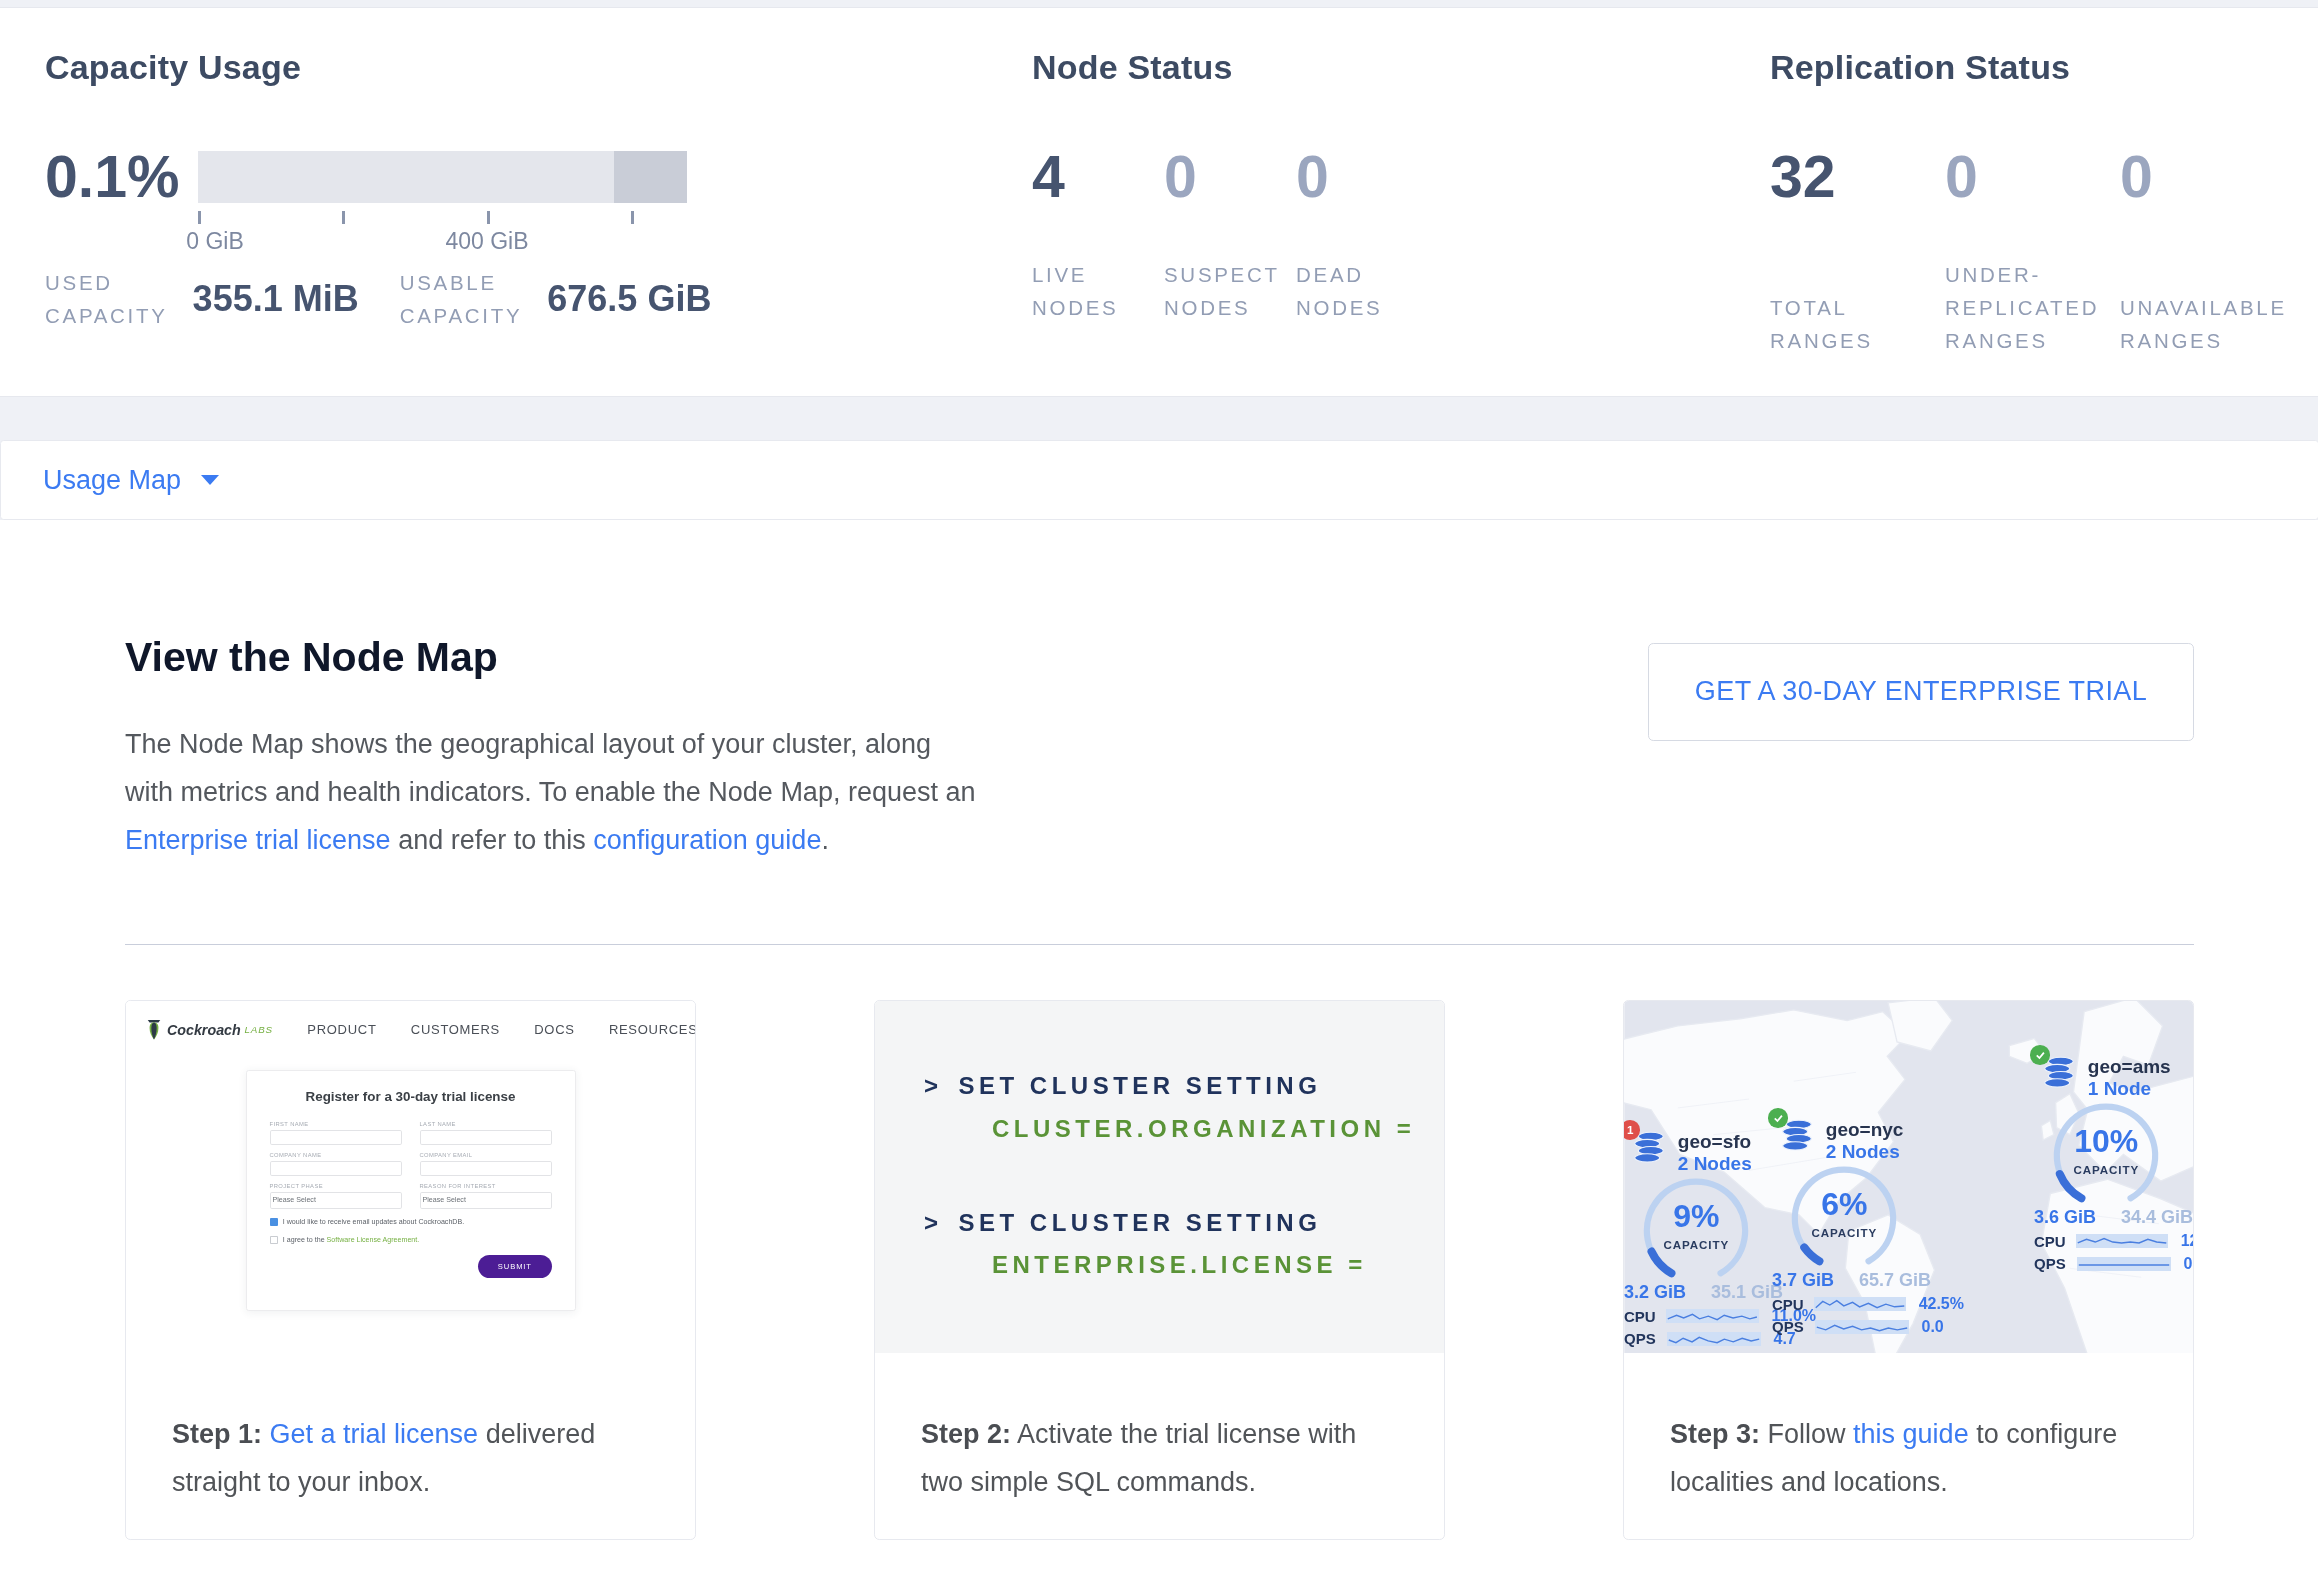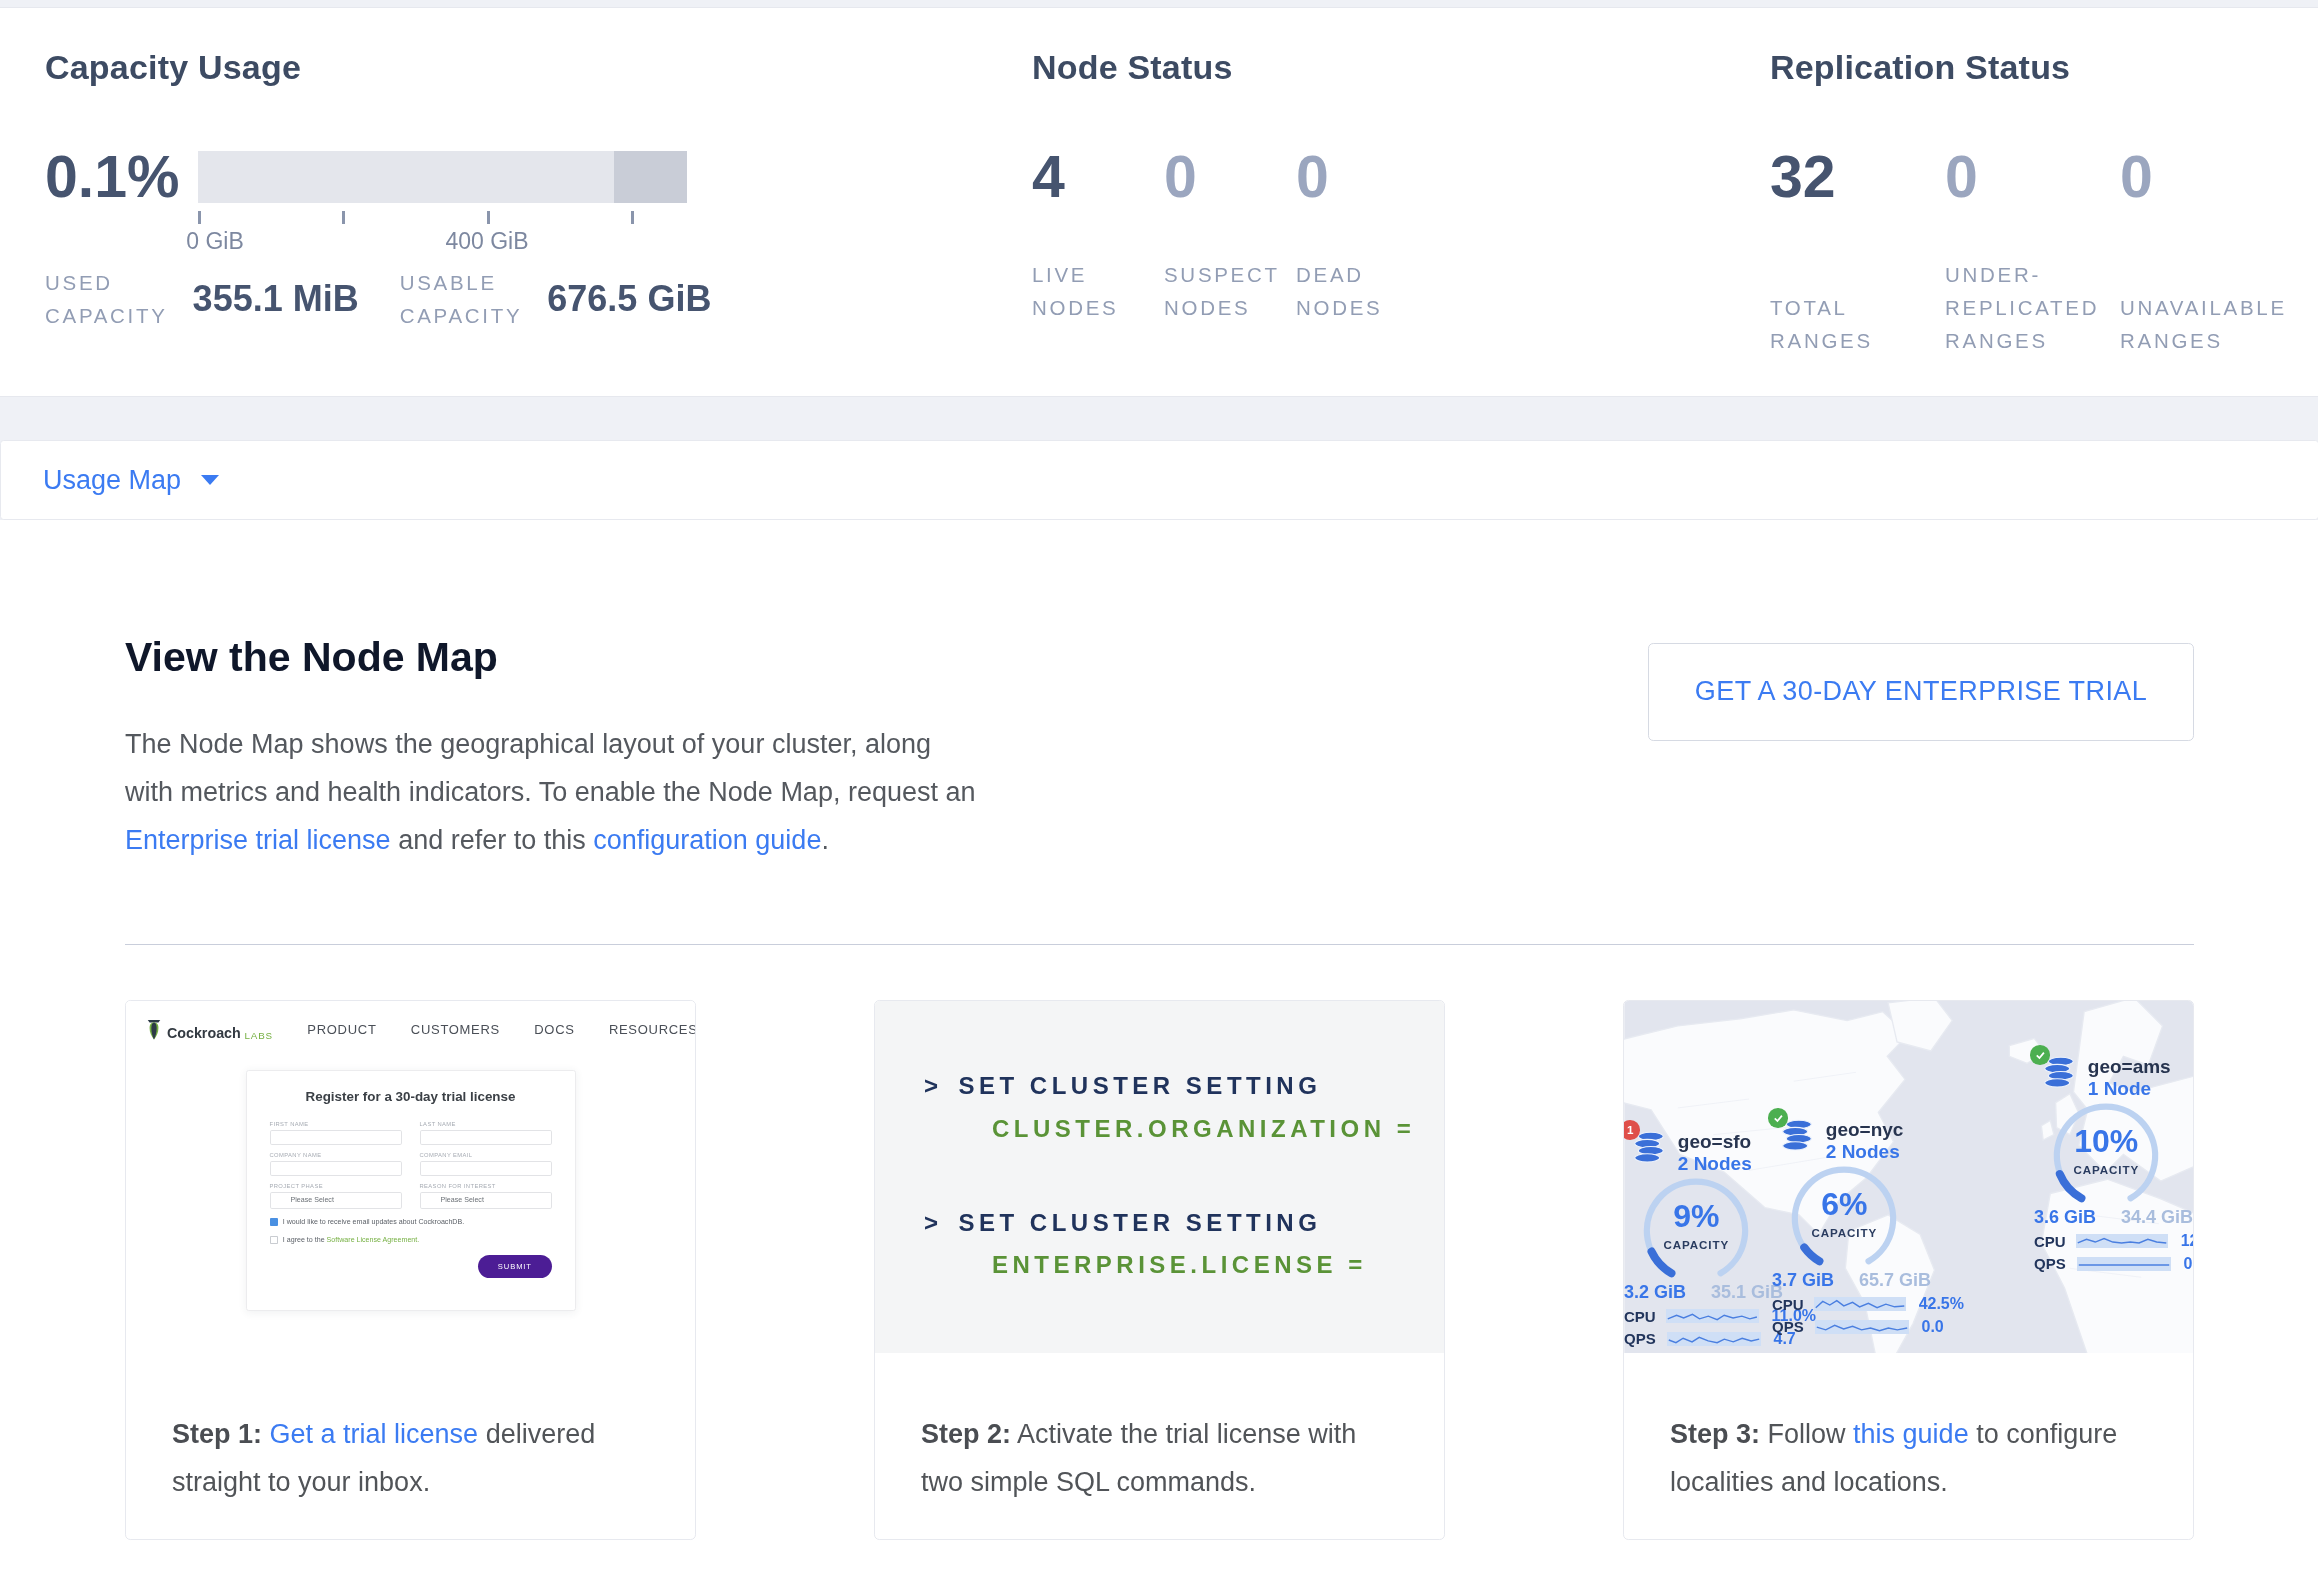--- a/index.html
+++ b/index.html
@@ -59,37 +59,37 @@
 
   .cards { display:flex; justify-content:space-between; margin-top:55px; }
   .card { width:571px; height:540px; border:0.9px solid #e7e9ef; border-radius:5.3px; background:#fff; overflow:hidden; }
   .card-img { position:relative; height:352px; overflow:hidden; }
   .card-caption { padding:57px 46px 0; font-size:27px; line-height:48px; color:#515458; }
   .card-caption strong { color:#4a4d52; }
 
   
   .ms { height:100%; background:#fff; }
   .ms-header { display:flex; align-items:center; padding:14.3px 19.6px 0; }
-  .ms-brand { display:flex; align-items:flex-end; }
+  .ms-brand { display:flex; align-items:center;font-style:italic; }
   .ms-logo { margin-right:5.3px; align-self:center; }
   .ms-name { font-size:14.3px; font-weight:700; color:#333a42; }
   .ms-labs { font-size:9.8px; color:#76b043; letter-spacing:0.9px; margin-left:3.6px; }
   .ms-nav { display:flex; align-items:center; margin-left:auto; }
   .ms-nav span { font-size:13px; letter-spacing:0.7px; color:#4a4f57; margin-left:14.3px;padding-left:20px; }
   .ms-dl { margin-left:14.3px; background:#76b043; color:#fff; font-size:7.1px; letter-spacing:0.9px;
            border-radius:11.6px; padding:7.1px 16px; }
   .ms-form { width:330px; margin:25px auto 0; background:#fff; border:0.9px solid #ececee;
              border-radius:2.7px; box-shadow:0 1.8px 9px rgba(40,50,70,.07); padding:18px 23px 16px; height:241px; }
   .ms-title { text-align:center; font-size:13.4px; font-weight:700; color:#3b4046; }
   .ms-grid { display:flex; flex-wrap:wrap; justify-content:space-between; margin-top:10.7px; }
   .ms-field { width:132px; margin-top:7.1px; }
   .ms-label { font-size:5.8px; letter-spacing:0.4px; color:#a6abb3; margin-bottom:2.7px; }
   .ms-input { height:15px; border:0.9px solid #e2e3e6; border-radius:1.8px; background:#fff; }
   .ms-select { height:17px; border:0.9px solid #e2e3e6; border-radius:1.8px; background:#fff;
-               font-size:7.1px; color:#6b7076; line-height:15px; padding-left:20px; }
+               font-size:7.1px; color:#6b7076; line-height:15px; padding-left:2px; }
   .ms-check { display:flex; align-items:center; margin-top:9.8px; }
   .ms-box { width:8px; height:8px; border-radius:0.9px; margin-right:5.3px; flex:none; }
   .ms-box.checked { background:#4a90e2; }
   .ms-box.empty { border:0.9px solid #c9ccd1; }
   .ms-cbtext { font-size:7.1px; color:#5a5f66; }
   .ms-cbtext a { color:#76b043; }
   .ms-submit { float:right; margin-top:10.7px; background:#4c1d95; color:#fff; font-size:7.6px;
                letter-spacing:0.9px; border-radius:11.6px; padding:7.1px 19.6px; }
 
   

